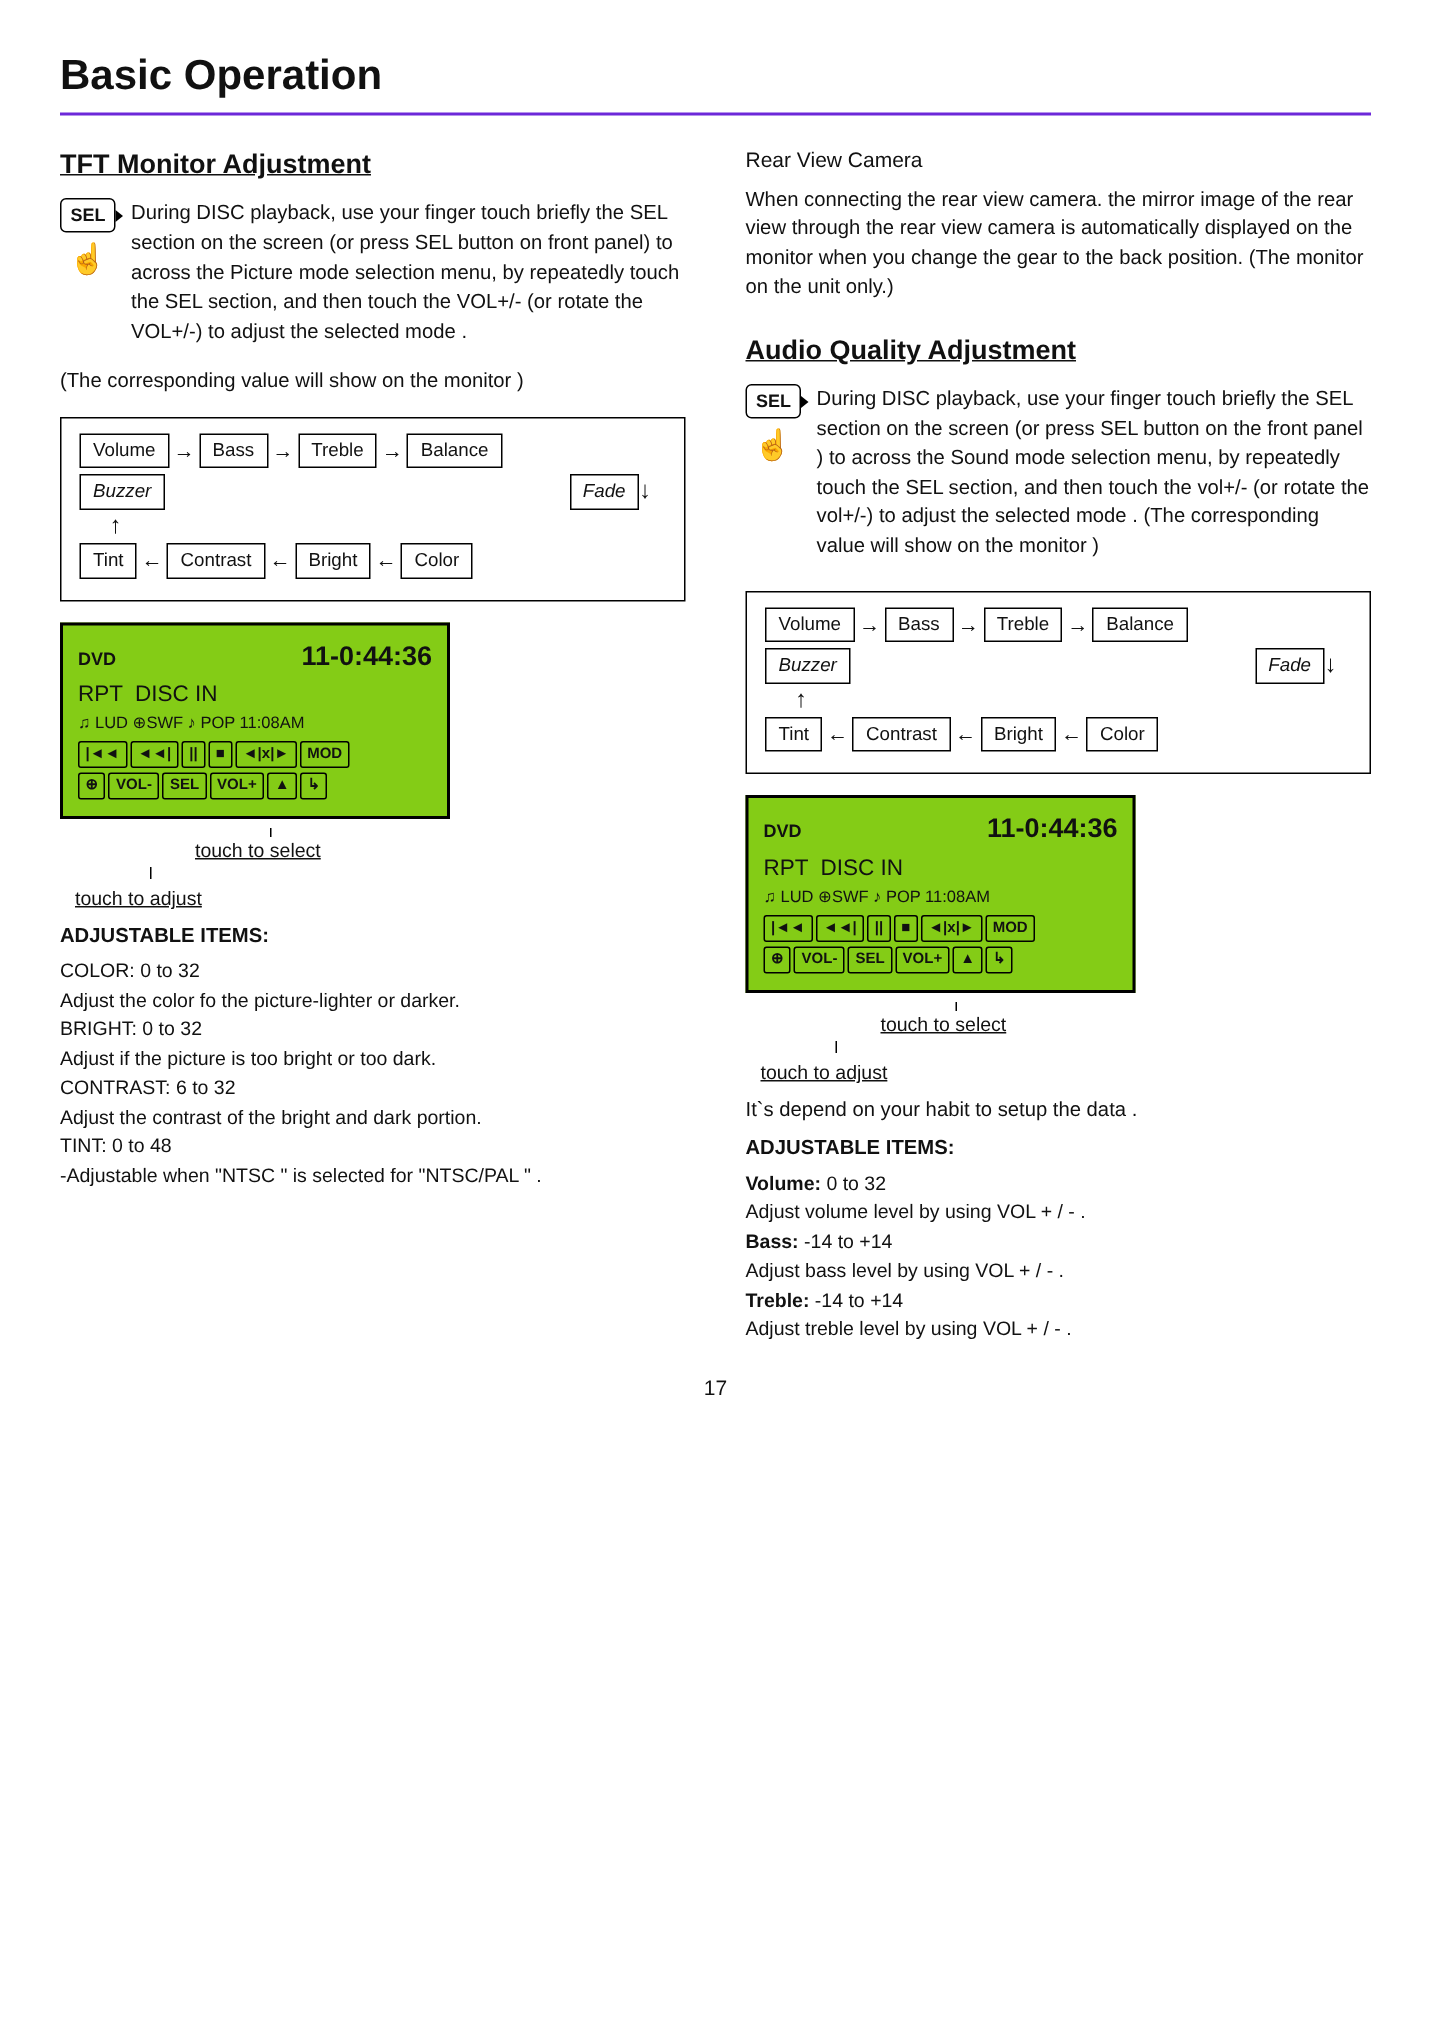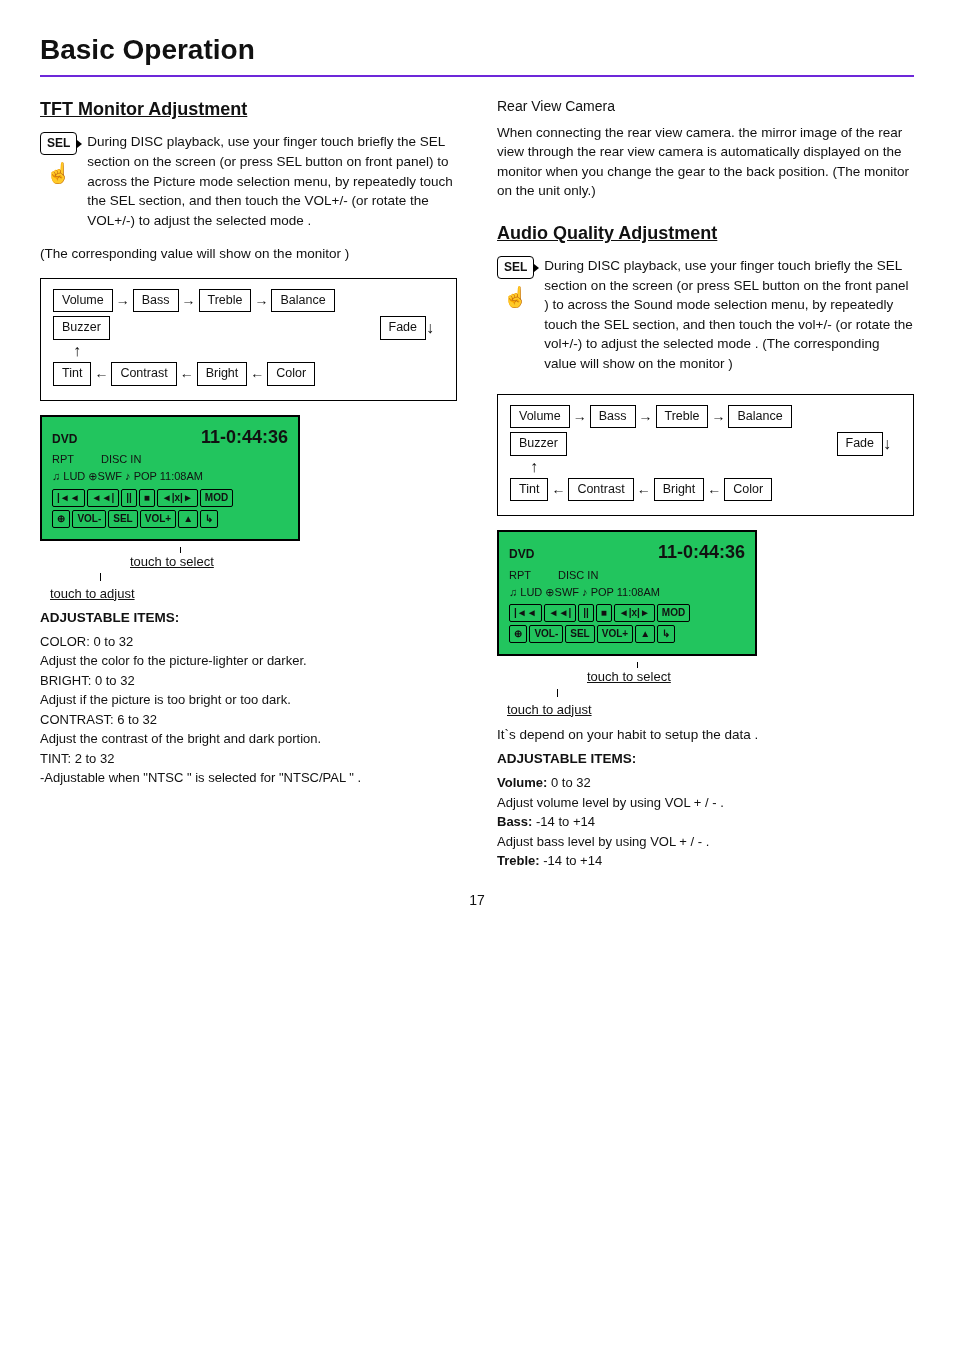--- a/index.html
+++ b/index.html
@@ -74,40 +74,40 @@
     }
     .flow-box {
       border: 1.5px solid #000;
       padding: 2px 8px;
       font-size: 12.5px;
       white-space: nowrap;
     }
     
     .dvd-screen {
       border: 2px solid #000;
-      background: #22c55e;
+      background: #84cc16;
       padding: 8px 10px;
       margin: 14px 0 6px 0;
       font-size: 12px;
       width: 260px;
     }
     .dvd-screen .dvd-header {
       display: flex;
       justify-content: space-between;
       align-items: baseline;
       margin-bottom: 2px;
     }
     .dvd-screen .dvd-title {
       font-size: 18px;
       font-weight: bold;
     }
     .dvd-screen .dvd-rpt-row {
       display: flex;
-      gap: 27px;
-      font-size: 11px;
+      gap: 8px;
+      font-size: 15px;
       margin-bottom: 2px;
     }
     .dvd-screen .dvd-icons-row {
       font-size: 11px;
       margin-bottom: 4px;
     }
     .dvd-buttons {
       display: flex;
       gap: 2px;
       margin-bottom: 3px;
@@ -160,20 +160,21 @@
     }
     .flow-r1, .flow-r2, .flow-r3 {
       display: flex;
       align-items: center;
       margin-bottom: 4px;
     }
     .flow-between {
       display: flex;
       justify-content: space-between;
       align-items: flex-start;
+      font-style: italic;
     }
     .left-buzzer {
       display: flex;
       flex-direction: column;
       align-items: flex-start;
     }
     .right-fade {
       display: flex;
       flex-direction: row;
       align-items: flex-end;
@@ -297,21 +298,21 @@
     </div>
 
     <div class="adjustable-section">
       <h3>ADJUSTABLE  ITEMS:</h3>
       <p>COLOR: 0 to 32</p>
       <p>Adjust the color fo the picture-lighter or darker.</p>
       <p>BRIGHT: 0 to 32</p>
       <p>Adjust if the picture is too bright or too dark.</p>
       <p>CONTRAST: 6 to 32</p>
       <p>Adjust the contrast of the bright and dark portion.</p>
-      <p>TINT: 2 to 32</p>
+      <p>TINT: 0 to 48</p>
       <p>-Adjustable when "NTSC " is selected for "NTSC/PAL " .</p>
     </div>
   </div>
 
   <div class="col-right">
 
     <div class="rear-camera-section">
       <h3>Rear View Camera</h3>
       <p class="body-text">When connecting the rear view camera. the mirror image of the rear view through the rear view camera is automatically displayed on the monitor when you change  the gear to the back position. (The monitor on the unit only.)</p>
     </div>
@@ -401,18 +402,19 @@
 
       <p class="body-text" style="margin-top:6px;">It`s depend on your habit to setup the data .</p>
 
       <div class="adjustable-section">
         <h3>ADJUSTABLE  ITEMS:</h3>
         <p><span class="bold">Volume:</span><span> 0 to 32</span></p>
         <p> Adjust volume level by using VOL + / - .</p>
         <p><span class="bold">Bass:</span><span> -14 to +14</span></p>
         <p>Adjust bass level by using VOL + / - .</p>
         <p><span class="bold">Treble:</span><span> -14 to +14</span></p>
+        <p>Adjust treble level by using VOL + / - .</p>
       </div>
     </div>
   </div>
 </div>
 
 <div class="page-num">17</div>
 
 </body></html>

